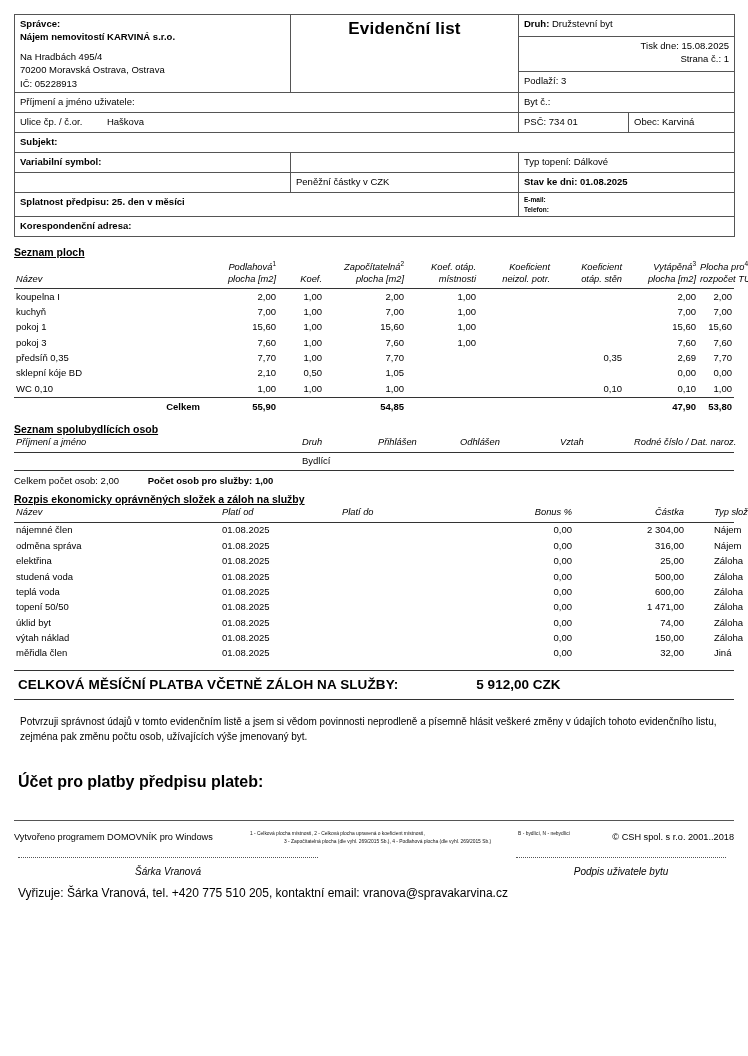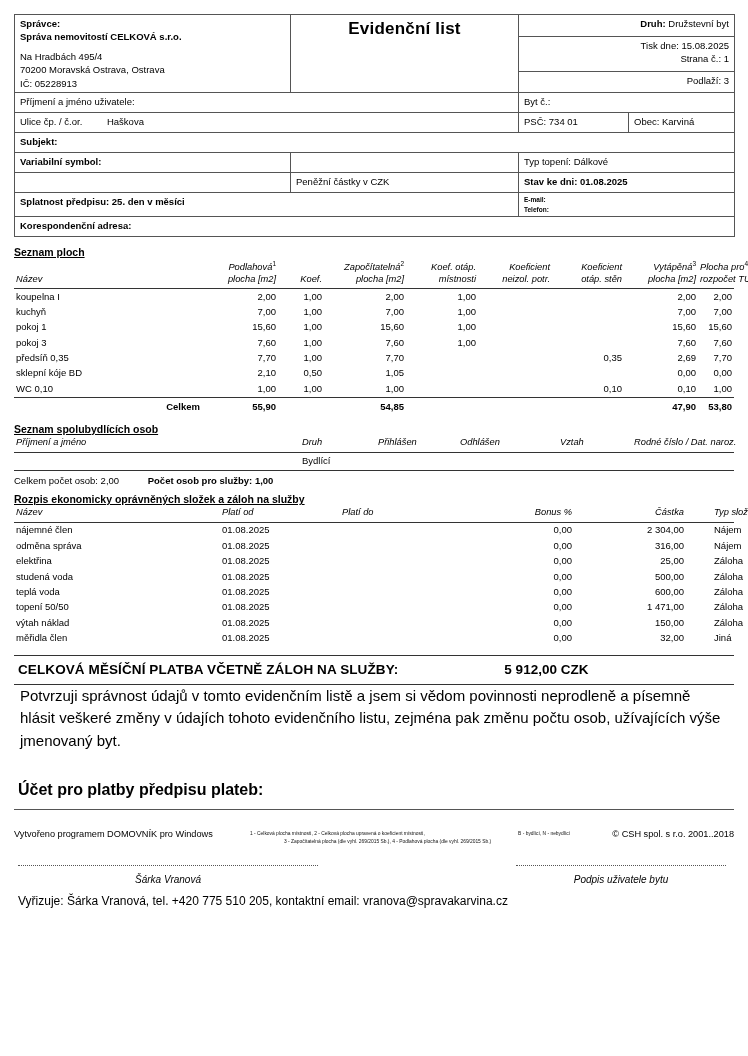--- a/index.html
+++ b/index.html
@@ -47,21 +47,21 @@
     font-size: 17px;
     font-weight: bold;
     letter-spacing: .2px;
   }
   .tall2 { line-height: 1.6; text-align: right; }
   .tiny-lbl {
     font-size: 6.5px;
     font-weight: bold;
     line-height: 1.45;
   }
-  .mid { vertical-align: middle; text-align: right; }
+  .mid { vertical-align: middle; }
   .cellpad-big { padding-top: 4px; padding-bottom: 4px; }
   .subj-cell { height: 26px; }
   .korsp-cell { height: 24px; }
 
   
   .sect {
     font-size: 10.5px;
     font-weight: bold;
     text-decoration: underline;
     margin: 9px 0 0 0;
@@ -111,29 +111,29 @@
   .grand {
     width: 720px;
     border-top: 1px solid #333;
     border-bottom: 1px solid #333;
     margin-top: 9px;
     padding: 6px 0 7px 0;
     display: flex;
     align-items: baseline;
     font-size: 13.5px;
     font-weight: bold;
-    gap: 28px;
   }
   .grand .lbl { padding-left: 4px; letter-spacing: .1px; }
   .grand .amt { margin-left: 78px; }
 
   
   .decl {
-    font-size: 15px;
+    font-size: 10px;
     line-height: 1.5;
+    margin-top: 14px;
     padding: 0 6px 0 6px;
   }
   .acct {
     font-size: 16px;
     font-weight: bold;
     margin-top: 29px;
     padding-left: 4px;
   }
 
   
@@ -157,23 +157,23 @@
     padding-left: 4px;
   }
 
   
   .footer {
     position: absolute;
     left: 14px;
     bottom: 26px;
     width: 720px;
     border-top: 1px solid #555;
-    padding-top: 19px;
+    padding-top: 8px;
     display: flex;
-    align-items: flex-start;
+    align-items: center;
     font-size: 9.2px;
   }
   .footer .prog { flex: 0 0 236px; }
   .footer .notes {
     flex: 1;
     font-size: 4.9px;
     line-height: 1.65;
     padding-top: 1px;
     color: #111;
   }
@@ -190,21 +190,21 @@
     <colgroup>
       <col style="width:276px">
         <col style="width:228px">
       <col style="width:110px">
         <col style="width:106px">
     </colgroup>
     <tbody>
       <tr>
         <td class="admin-cell" rowspan="3">
           <div class="b admin-line">Správce:</div>
-          <div class="b admin-line">Správa nemovitostí CELKOVÁ s.r.o.</div>
+          <div class="b admin-line">Nájem nemovitostí KARVINÁ s.r.o.</div>
           <div class="gap">&nbsp;</div>
           <div class="admin-line">Na Hradbách 495/4</div>
           <div class="admin-line">70200   Moravská Ostrava, Ostrava</div>
           <div class="admin-line">IČ:   05228913</div>
         </td>
         <td class="title-cell" rowspan="3">Evidenční list</td>
         <td class="mid" colspan="2">
           <span class="b">Druh:</span>
           <span>Družstevní byt</span>
         </td>
@@ -527,20 +527,28 @@
         </tr>
         <tr>
           <td class="al">topení 50/50</td>
           <td class="al">01.08.2025</td>
           <td class="al">&nbsp;</td>
           <td class="ar">0,00</td>
           <td class="ar">1 471,00</td>
           <td class="al" style="padding-left: 28px; white-space: nowrap;">Záloha</td>
         </tr>
         <tr>
+          <td class="al">úklid byt</td>
+          <td class="al">01.08.2025</td>
+          <td class="al">&nbsp;</td>
+          <td class="ar">0,00</td>
+          <td class="ar">74,00</td>
+          <td class="al" style="padding-left: 28px; white-space: nowrap;">Záloha</td>
+        </tr>
+        <tr>
           <td class="al">výtah náklad</td>
           <td class="al">01.08.2025</td>
           <td class="al">&nbsp;</td>
           <td class="ar">0,00</td>
           <td class="ar">150,00</td>
           <td class="al" style="padding-left: 28px; white-space: nowrap;">Záloha</td>
         </tr>
         <tr>
           <td class="al">měřidla člen</td>
           <td class="al">01.08.2025</td>

